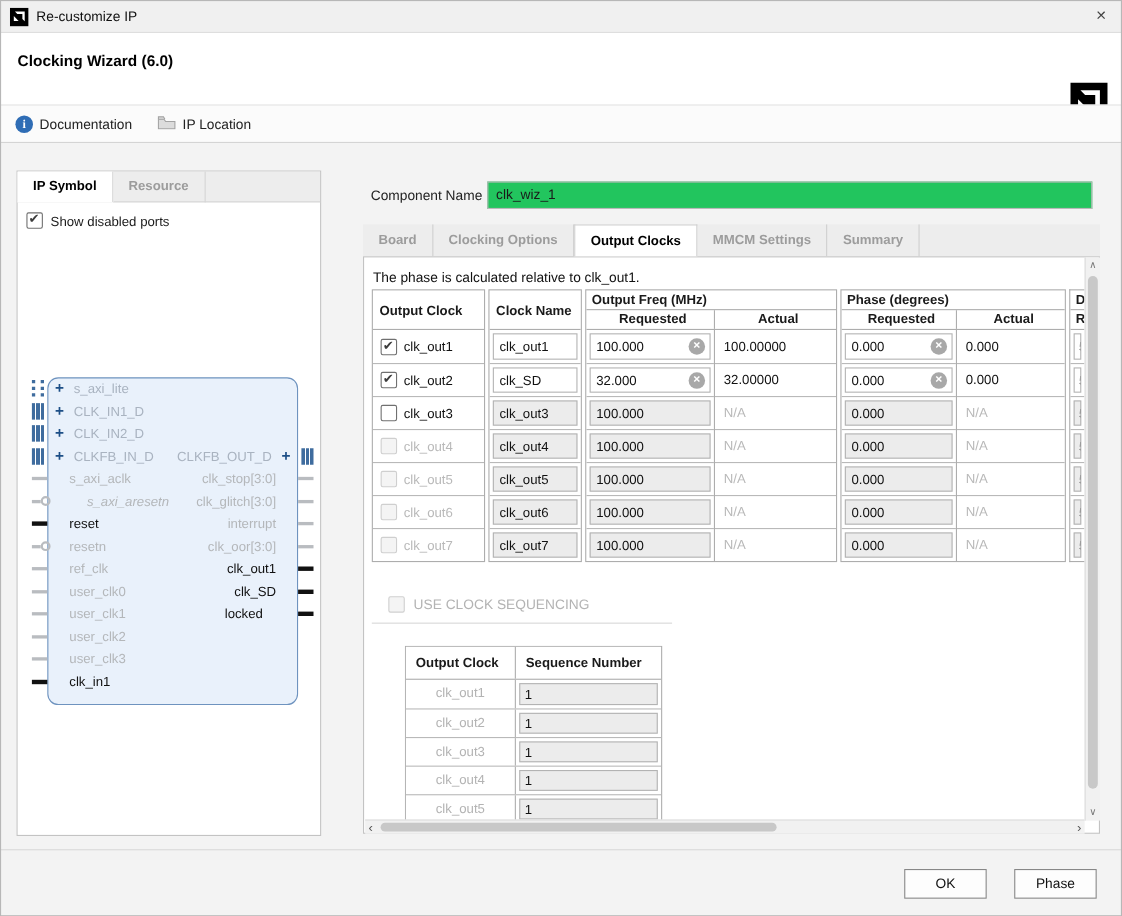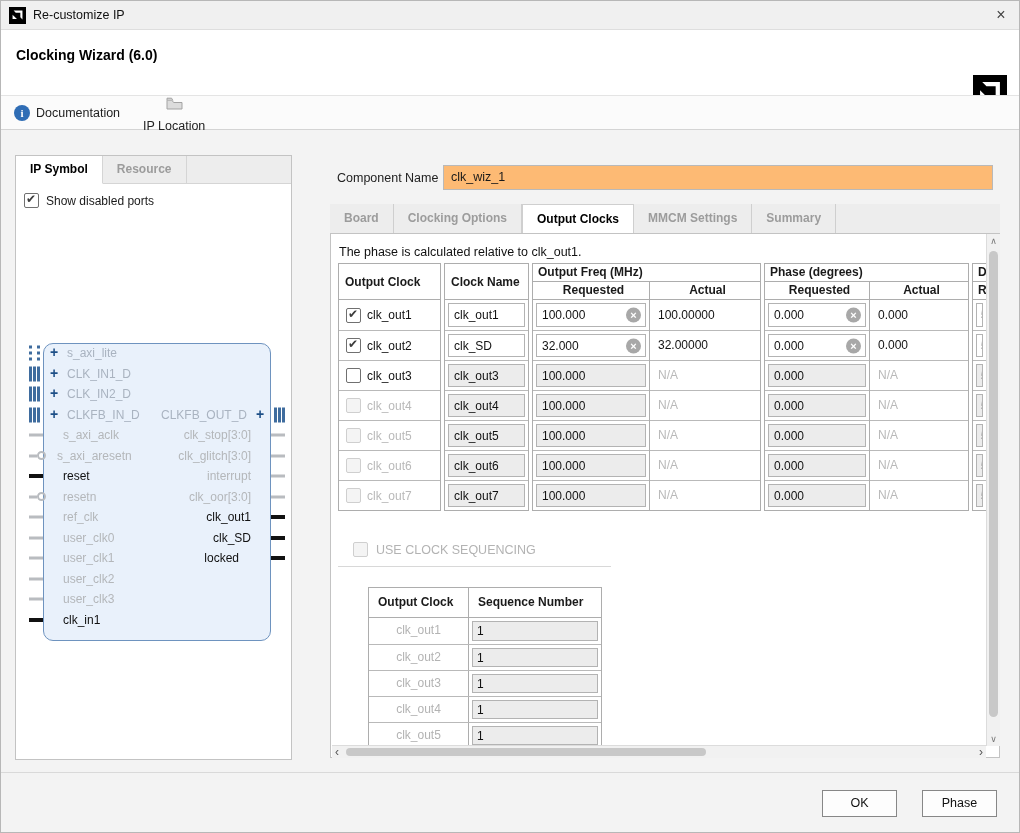--- a/index.html
+++ b/index.html
@@ -22,21 +22,21 @@
 
   
   .hdrband { position:absolute; left:0; top:30px; width:1020px; height:65px; background:#fff; }
   .hdrband .htitle { position:absolute; left:16px; top:17px; font-size:14px; font-weight:bold; color:#000; }
   .hdrband .biglogo { position:absolute; left:973px; top:45px; }
 
   
   .toolbar { position:absolute; left:0; top:95px; width:1020px; height:35px;
     background:#fbfbfb; border-top:1px solid #e4e4e4; border-bottom:1px solid #d4d4d4; }
   .toolitem { position:absolute; top:0; height:33px; display:flex; align-items:center; gap:6px; color:#222; font-size:12.5px; }
-  .t-doc { left:14px; } .t-ip { left:143px;flex-direction:column; }
+  .t-doc { left:14px; } .t-ip { left:143px; }
   .infoicon { width:16px; height:16px; border-radius:50%; background:#2f6db5; color:#fff;
     font-size:11px; font-weight:bold; text-align:center; line-height:16px; font-family:"Liberation Serif",serif; }
 
   
   .lpanel { position:absolute; left:15px; top:155px; width:277px; height:605px;
     background:#fff; border:1px solid #c3c3c3; }
   .ltabs { position:absolute; left:0; top:0; right:0; height:28px; background:#ededed; border-bottom:1px solid #d5d5d5; display:flex; }
   .ltab { height:28px; padding:0 14px; line-height:27px; font-weight:bold; color:#9c9c9c; border-right:1px solid #d5d5d5; }
   .ltab.active { background:#fff; color:#000; border-right:1px solid #d5d5d5; border-bottom:1px solid #fff; margin-bottom:-1px; }
   .showrow { position:absolute; left:8px; top:37px; display:flex; align-items:center; gap:7px; }
@@ -64,21 +64,21 @@
   .stub.wireinv { width:8px; height:3px; background:#b9bcc0; }
   .stub.wireinv::after { content:""; position:absolute; right:-9px; top:50%; transform:translateY(-50%);
     width:5px; height:5px; border:2px solid #b9bcc0; border-radius:50%; }
   .stub.bus { width:11px; height:15px;
     background:linear-gradient(90deg,#3f6c9e 0 3px,transparent 3px 4px,#3f6c9e 4px 7px,transparent 7px 8px,#3f6c9e 8px 11px); }
   .stub.busdash { width:11px; height:15px; border-left:3px dotted #3f6c9e; border-right:3px dotted #3f6c9e; }
 
   
   .complabel { position:absolute; left:337px; top:171px; font-size:12.5px; color:#222; }
   .compfield { position:absolute; left:443px; top:165px; width:550px; height:25px;
-    background:#fdba74; border:1px solid #b9b9b9; line-height:23px; padding-left:7px; font-size:12.5px; }
+    background:#22c55e; border:1px solid #b9b9b9; line-height:23px; padding-left:7px; font-size:12.5px; }
 
   .rtabs { position:absolute; left:330px; top:204px; width:670px; height:29px; background:#ededed; display:flex; }
   .rtab { height:29px; padding:0 14px; line-height:28px; font-weight:bold; color:#9c9c9c; border-right:1px solid #cfcfcf; }
   .rtab.active { background:#fff; color:#000; border:1px solid #cfcfcf; border-bottom:none; margin-bottom:-1px; z-index:5; }
 
   .contentbox { position:absolute; left:330px; top:233px; width:670px; height:525px;
     background:#fff; border:1px solid #c3c3c3; }
   .note { position:absolute; left:8px; top:11px; font-size:12.5px; color:#111; }
 
   
@@ -205,21 +205,21 @@
         <span class="stub bus"></span>
         <span class="plus">+</span>
         <span class="plabel intf" style="left: 38px;">CLKFB_IN_D</span>
       </div>
       <div class="srow left" style="top: 91px;">
         <span class="stub wire"></span>
         <span class="plabel" style="left: 34px;">s_axi_aclk</span>
       </div>
       <div class="srow left" style="top: 111.5px;">
         <span class="stub wireinv"></span>
-        <span class="plabel" style="left: 28px;">s_axi_aresetn</span>
+        <span class="plabel" style="left: 50px; font-style: italic;">s_axi_aresetn</span>
       </div>
       <div class="srow left" style="top: 132px;">
         <span class="stub wire on"></span>
         <span class="plabel on" style="left: 34px;">reset</span>
       </div>
       <div class="srow left" style="top: 152.5px;">
         <span class="stub wireinv"></span>
         <span class="plabel" style="left: 34px;">resetn</span>
       </div>
       <div class="srow left" style="top: 173px;">

